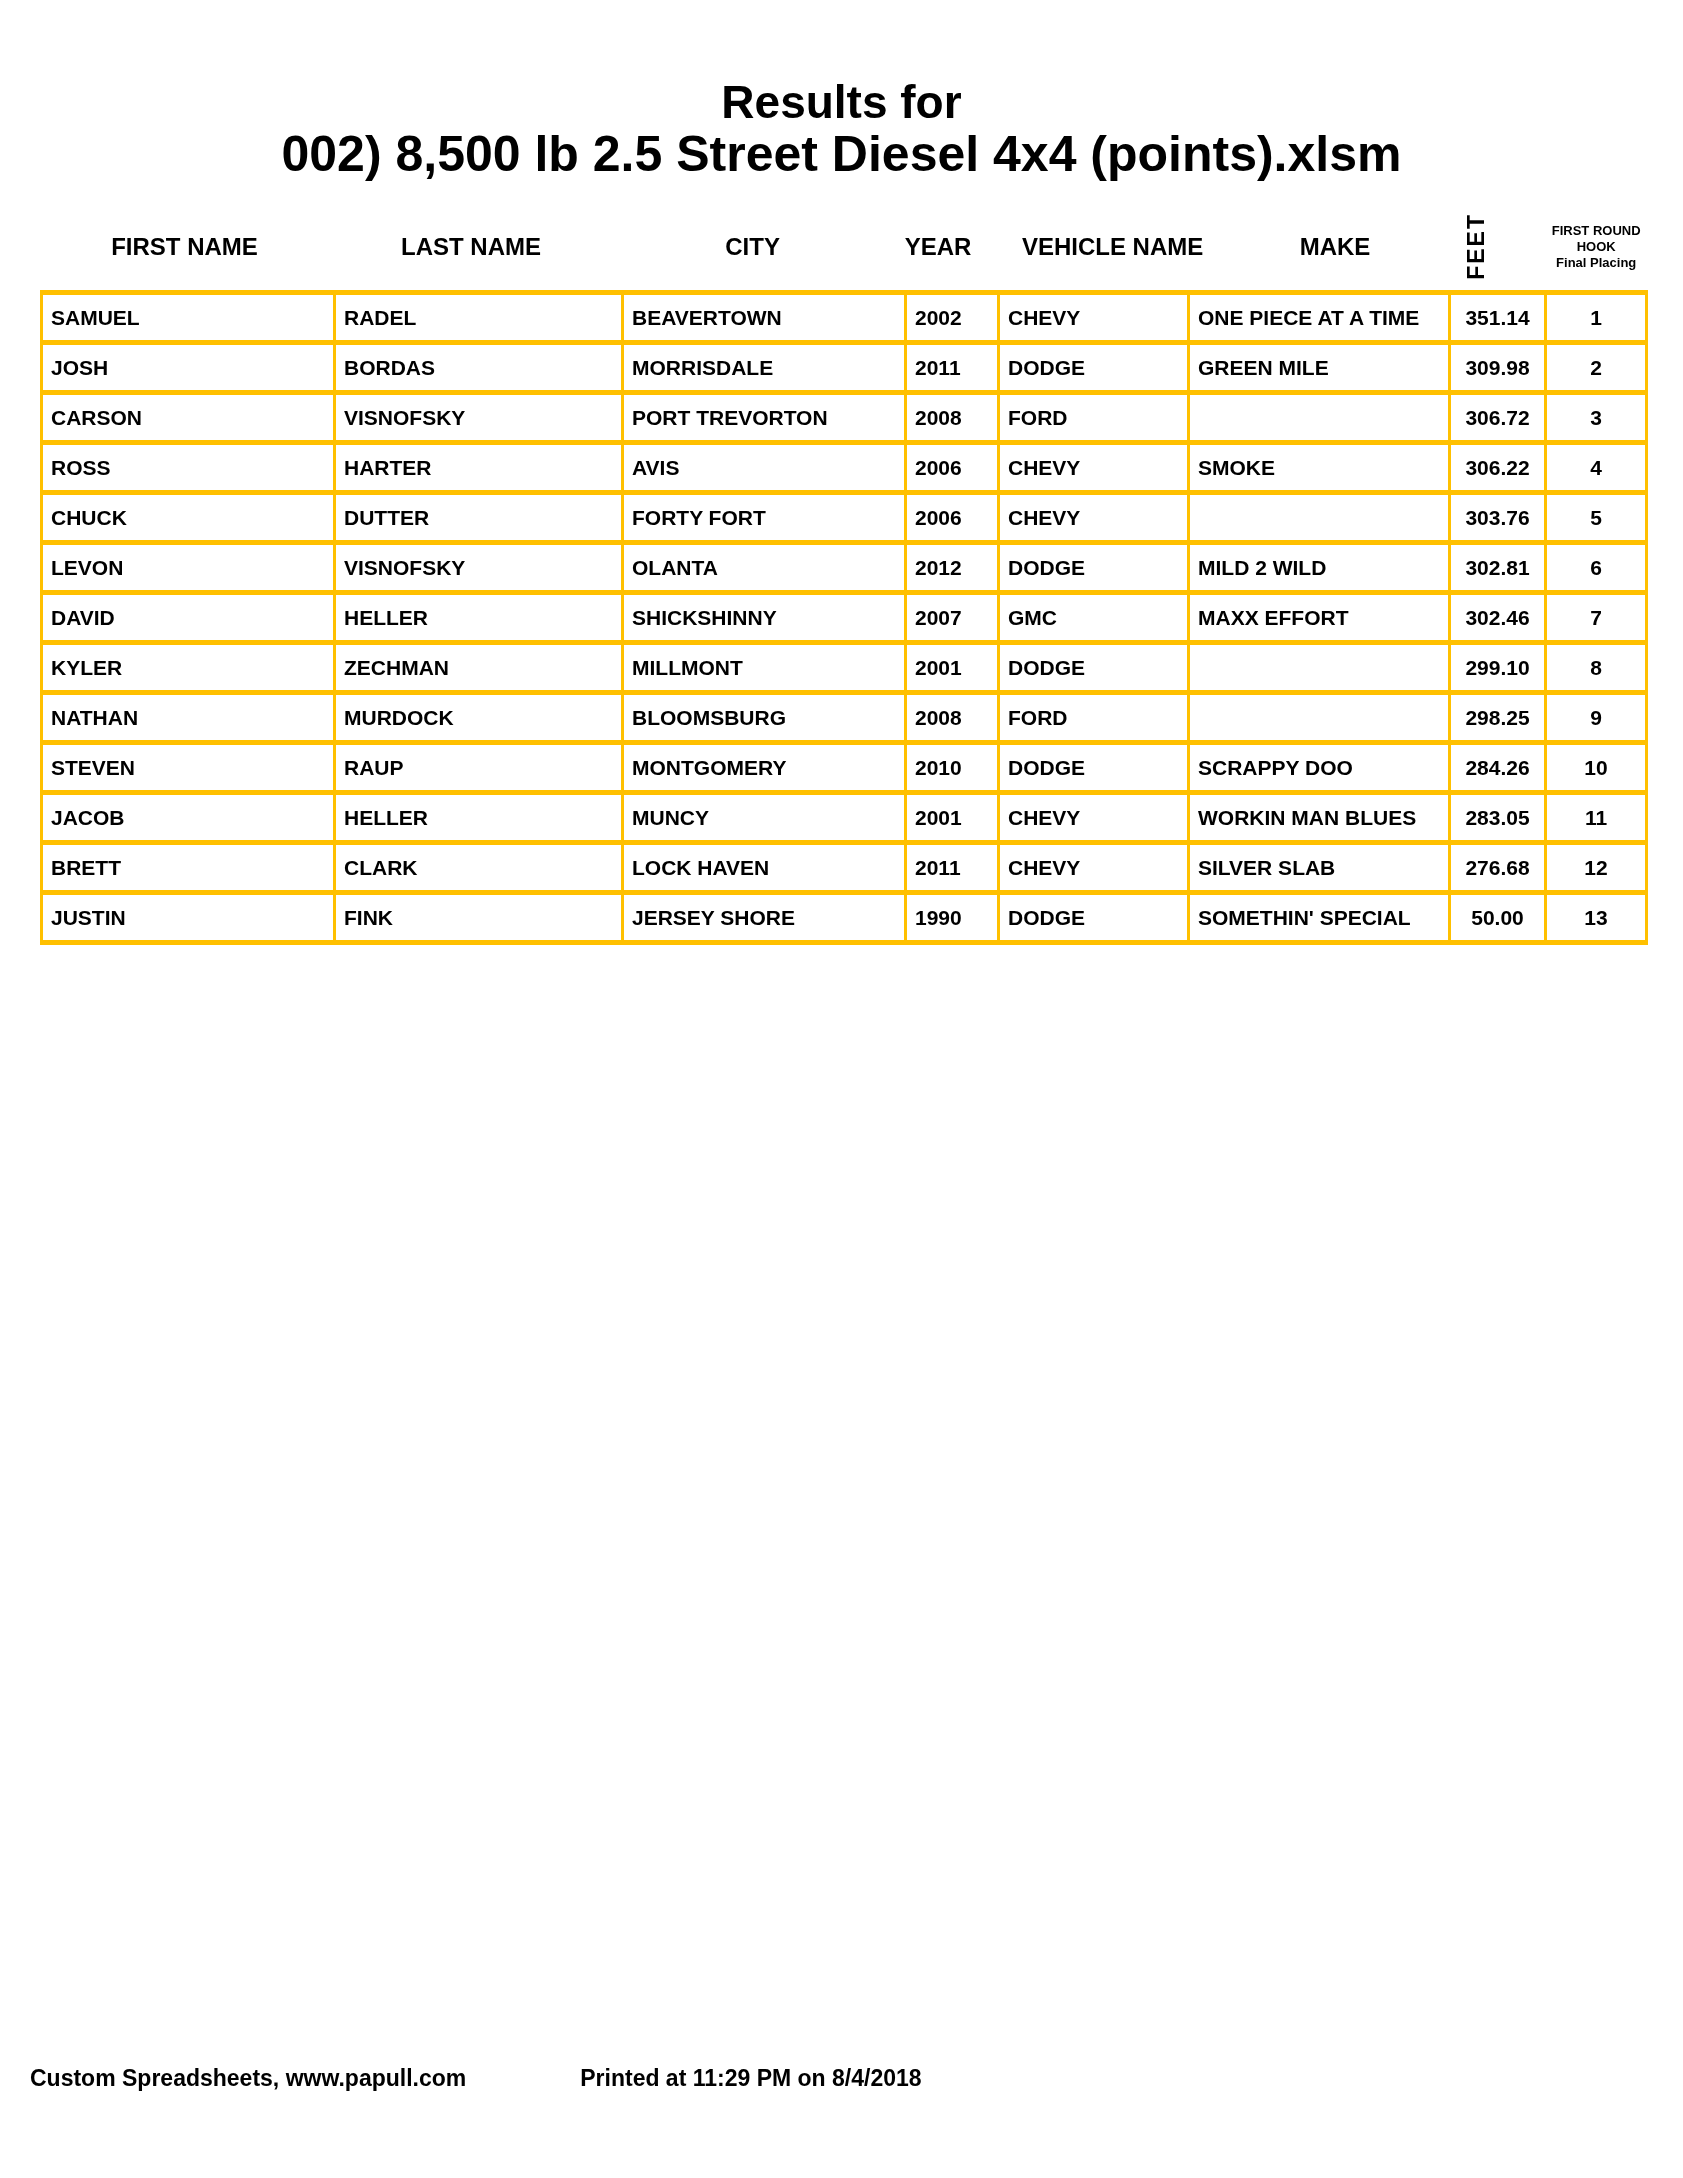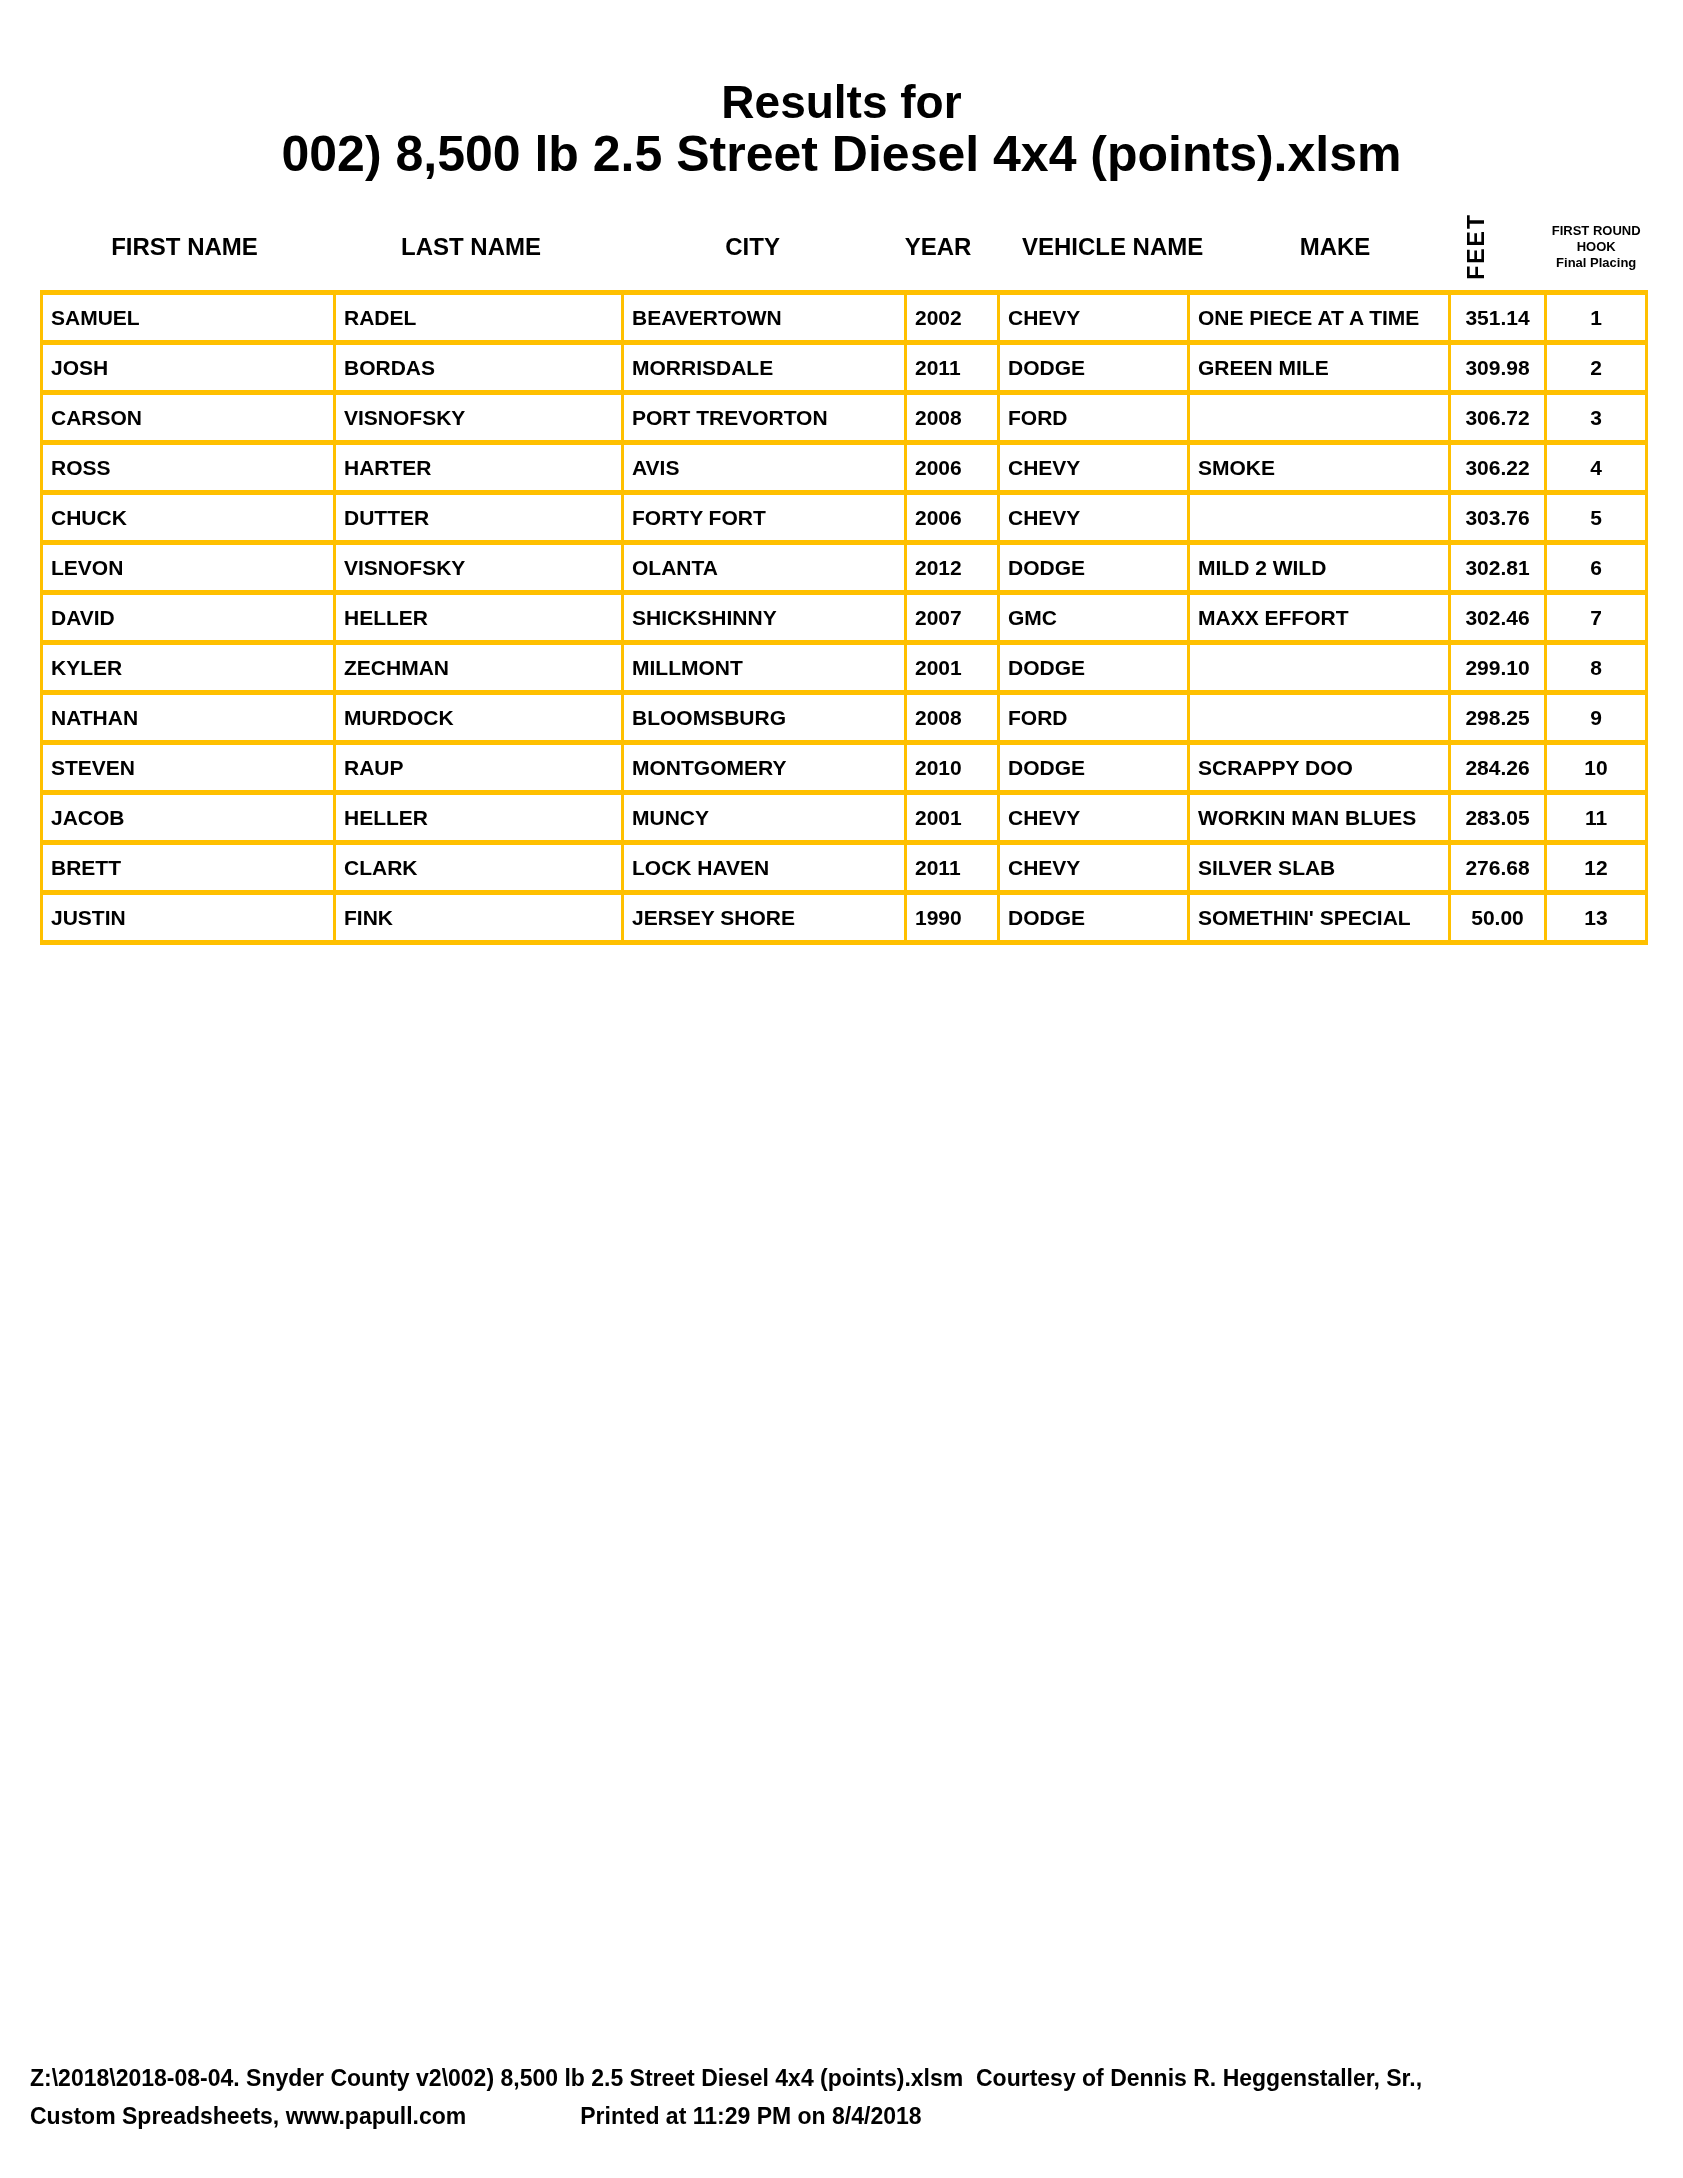--- a/index.html
+++ b/index.html
@@ -198,16 +198,15 @@
     <td class="t">DODGE</td>
     <td class="t">SOMETHIN' SPECIAL</td>
     <td class="n">50.00</td>
     <td class="n">13</td>
   </tr>
       </tbody>
   </table>
 </div>
 
 <div class="footer">
-  <div>Z:\2018\2018-08-04. Snyder County v2\002) 8,500 lb 2.5 Street Diesel 4x4 (points).xlsm  Courtesy of Dennis R. Heggenstaller, Sr.,</div>
   <div><span>Custom Spreadsheets, www.papull.com</span><span class="printed">Printed at 11:29 PM on 8/4/2018</span></div>
 </div>
 
 
 </body></html>

